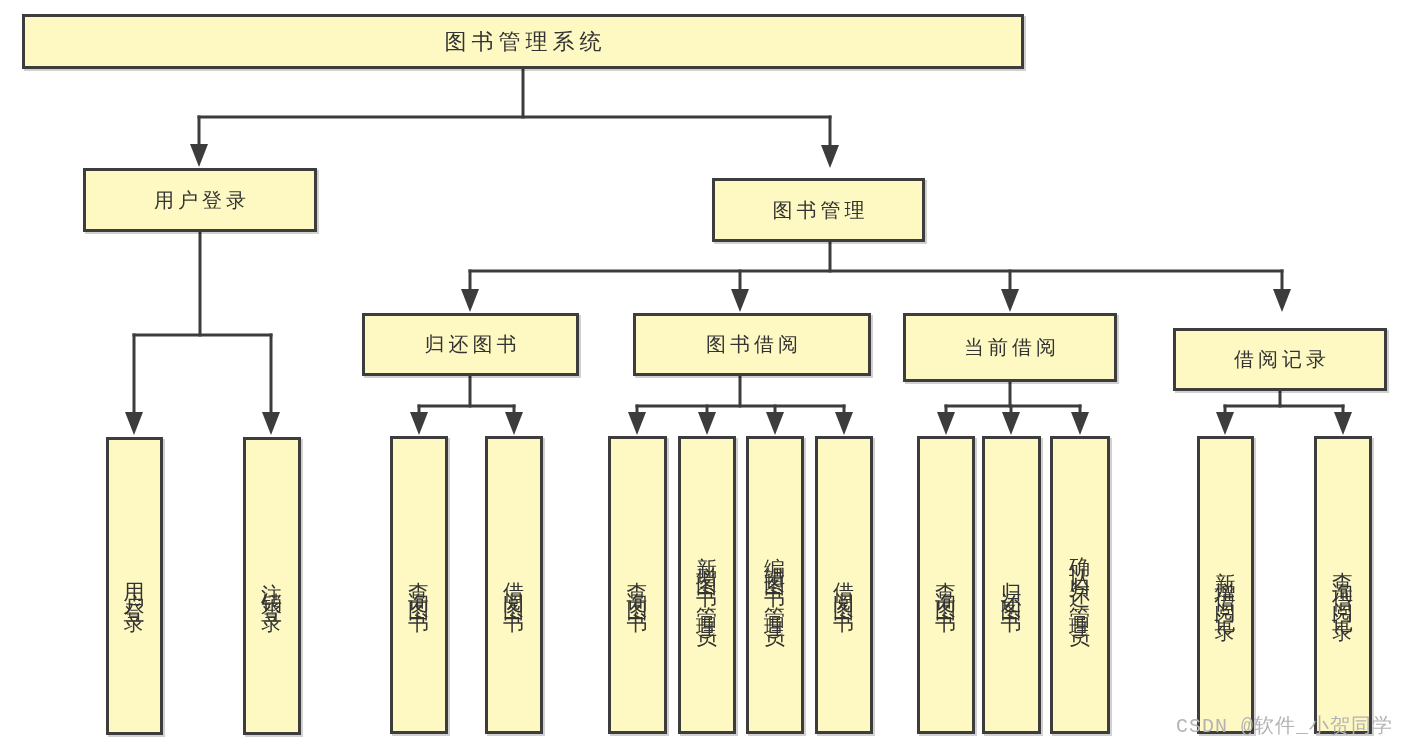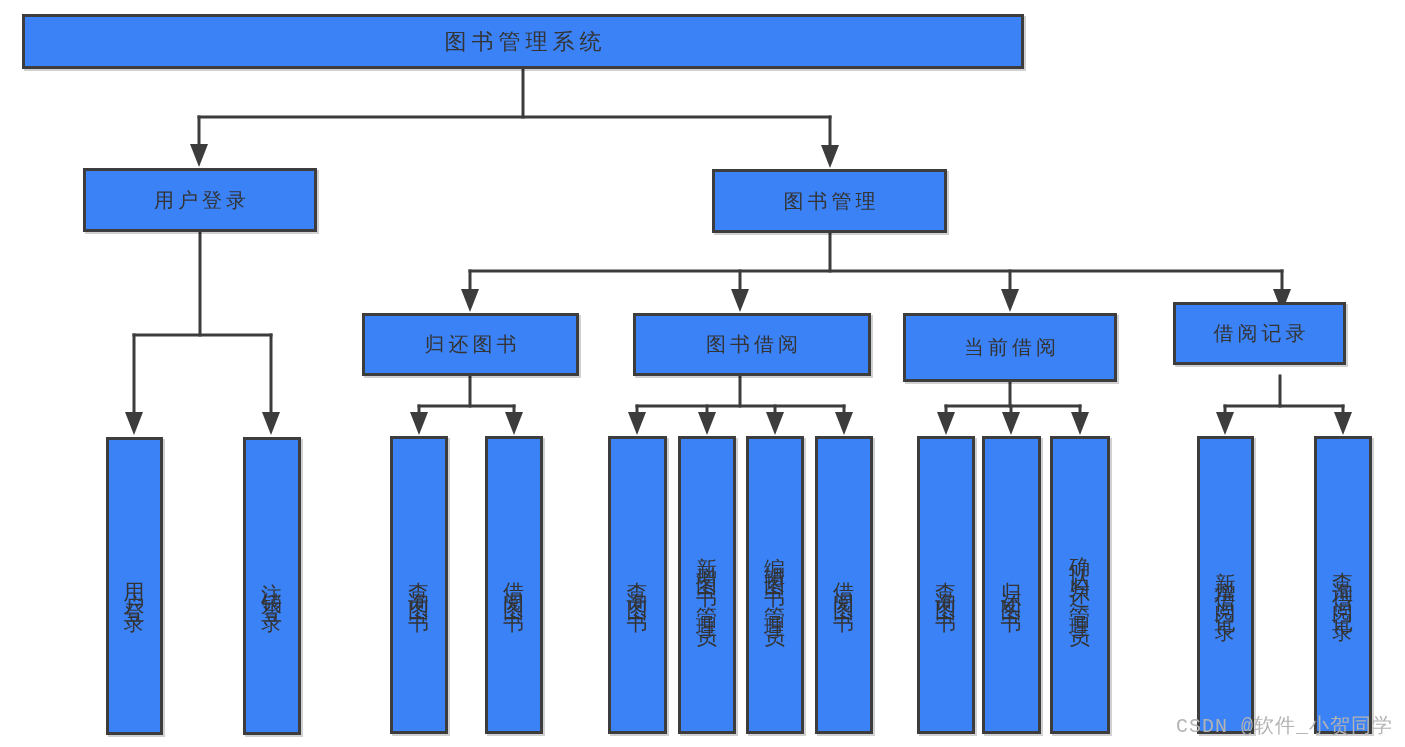--- a/index.html
+++ b/index.html
@@ -18,21 +18,21 @@
   .connectors {
     position: absolute;
     left: 0;
     top: 0;
     z-index: 1;
   }
   .node {
     position: absolute;
     box-sizing: border-box;
     border: 3px solid #3d3d3d;
-    background: #3b82f6;
+    background: #fef9c3;
     display: flex;
     align-items: center;
     justify-content: center;
     z-index: 2;
     box-shadow: 2px 2px 0 rgba(0,0,0,0.18);
   }
   .node.h span {
     color: #333333;
     font-size: 20px;
     letter-spacing: 4px;
@@ -139,34 +139,34 @@
     </g>
   </svg>
 
   <div class="node h root" style="left:22px;top:14px;width:1002px;height:55px">
     <span>图书管理系统</span>
   </div>
 
   <div class="node h" style="left:83px;top:168px;width:234px;height:64px">
     <span>用户登录</span>
   </div>
-  <div class="node h" style="left:712px;top:169px;width:235px;height:64px">
+  <div class="node h" style="left:712px;top:178px;width:213px;height:64px">
     <span>图书管理</span>
   </div>
 
   <div class="node h" style="left:362px;top:313px;width:217px;height:63px">
     <span>归还图书</span>
   </div>
   <div class="node h" style="left:633px;top:313px;width:238px;height:63px">
     <span>图书借阅</span>
   </div>
   <div class="node h" style="left:903px;top:313px;width:214px;height:69px">
     <span>当前借阅</span>
   </div>
-  <div class="node h" style="left:1173px;top:302px;width:173px;height:63px">
+  <div class="node h" style="left:1173px;top:328px;width:214px;height:63px">
     <span>借阅记录</span>
   </div>
 
   <div class="node leaf" style="left:106px;top:437px;width:57px;height:298px">
     <span>用户登录</span>
   </div>
   <div class="node leaf" style="left:243px;top:437px;width:58px;height:298px">
     <span>注销登录</span>
   </div>
 

